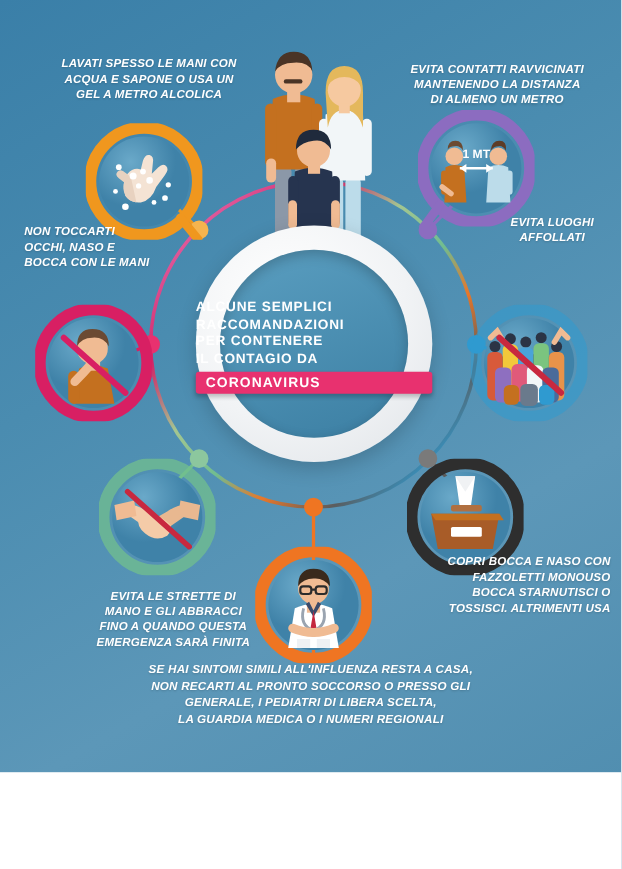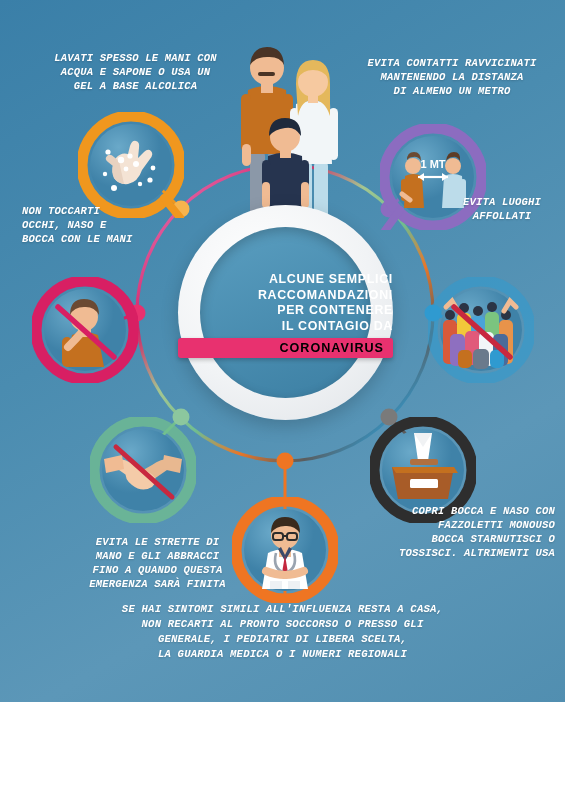--- a/index.html
+++ b/index.html
@@ -15,21 +15,20 @@
   #footer{
     position:absolute;left:0;bottom:0;width:565px;height:88px;
     background:#ffffff;
   }
   
   .tx{
     position:absolute;color:#ffffff;font-weight:bold;font-style:italic;
     letter-spacing:0.2px;line-height:1.32;text-align:center;
     text-shadow:0 1px 2px rgba(0,0,0,.18);
     font-size:10.5px;
-    font-family:Liberation Mono, monospace;
   }
   .tx span{display:block;white-space:nowrap;}
   #t-wash{left:28px;top:52px;width:215px;}
   #t-dist{left:352px;top:57px;width:200px;}
   #t-face{left:22px;top:205px;width:160px;text-align:left;}
   #t-crowd{left:432px;top:196px;width:140px;}
   #t-shake{left:50px;top:505px;width:215px;margin-top:31px;}
   #t-tissue{left:340px;top:505px;width:215px;text-align:right;}
   #t-flu{left:75px;top:602px;width:415px;font-size:10.6px;line-height:1.42;}
 
@@ -40,26 +39,26 @@
     background:radial-gradient(circle at 38% 32%,#ffffff 0%,#f1f3f5 55%,#dfe3e7 100%);
     box-shadow:0 6px 18px rgba(0,0,0,.18);
   }
   #hub .ring-inner{
     position:absolute;left:22px;top:22px;width:171px;height:171px;border-radius:50%;
     background:linear-gradient(160deg,#5a9ec0 0%,#3c7fa3 100%);
     box-shadow:inset 0 4px 12px rgba(0,0,0,.22);
   }
   #hubtext{
     position:absolute;left:178px;top:272px;width:215px;
-    text-align:right;color:#ffffff;font-weight:bold;
+    text-align:left;color:#ffffff;font-weight:bold;
     font-size:12.4px;line-height:1.26;letter-spacing:.7px;
   }
   #hubtext span{display:block;}
   #corona-badge{
-    display:inline-block;background:#e8316f;color:#000000;
+    display:inline-block;background:#e8316f;color:#ffffff;
     padding:3px 9px 2px 9px;border-radius:3px;margin-top:3px;
     font-size:12.6px;letter-spacing:1px;
     box-shadow:0 2px 4px rgba(0,0,0,.22);
   }
 
   
   #spokes{position:absolute;left:0;top:0;width:565px;height:790px;}
 
   
   .node{position:absolute;border-radius:50%;}
@@ -195,24 +194,24 @@
         <circle cx="36" cy="76" r="3" fill="#ffffff"></circle>
           <circle cx="62" cy="72" r="2.2" fill="#ffffff"></circle>
         <circle cx="72" cy="68" r="2.6" fill="#ffffff"></circle>
           <circle cx="27" cy="62" r="2.2" fill="#ffffff"></circle>
       </g>
     </svg>
   </div>
   <div class="tx" id="t-wash">
     <span>LAVATI SPESSO LE MANI CON</span>
     <span>ACQUA E SAPONE O USA UN</span>
-    <span>GEL A BASE ALCOLICA</span>
-  </div>
-
-  <div class="node" style="left:380px;top:124px;width:106px;height:106px;">
+    <span>GEL A METRO ALCOLICA</span>
+  </div>
+
+  <div class="node" style="left:380px;top:100px;width:106px;height:106px;">
     <svg viewBox="0 0 106 106" width="106" height="106">
       <circle cx="53" cy="53" r="49" fill="none" stroke="#8c6cc0" stroke-width="11"></circle>
       <path d="M20 86 L4 108" stroke="#8c6cc0" stroke-width="8" stroke-linecap="round"></path>
       <circle cx="53" cy="53" r="41" fill="url(#n2g)"></circle>
       <defs>
           <radialGradient id="n2g" cx="35%" cy="28%">
             <stop offset="0%" stop-color="#6aa9c9"></stop>
             <stop offset="100%" stop-color="#3f82a8"></stop>
           </radialGradient>
         </defs>

